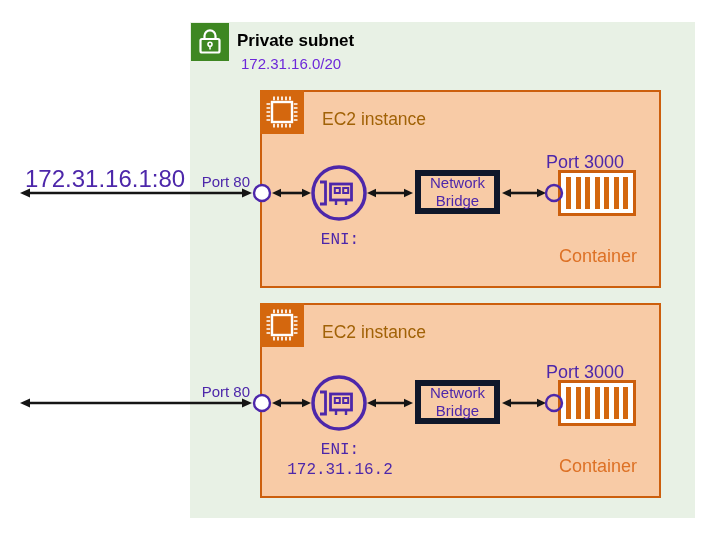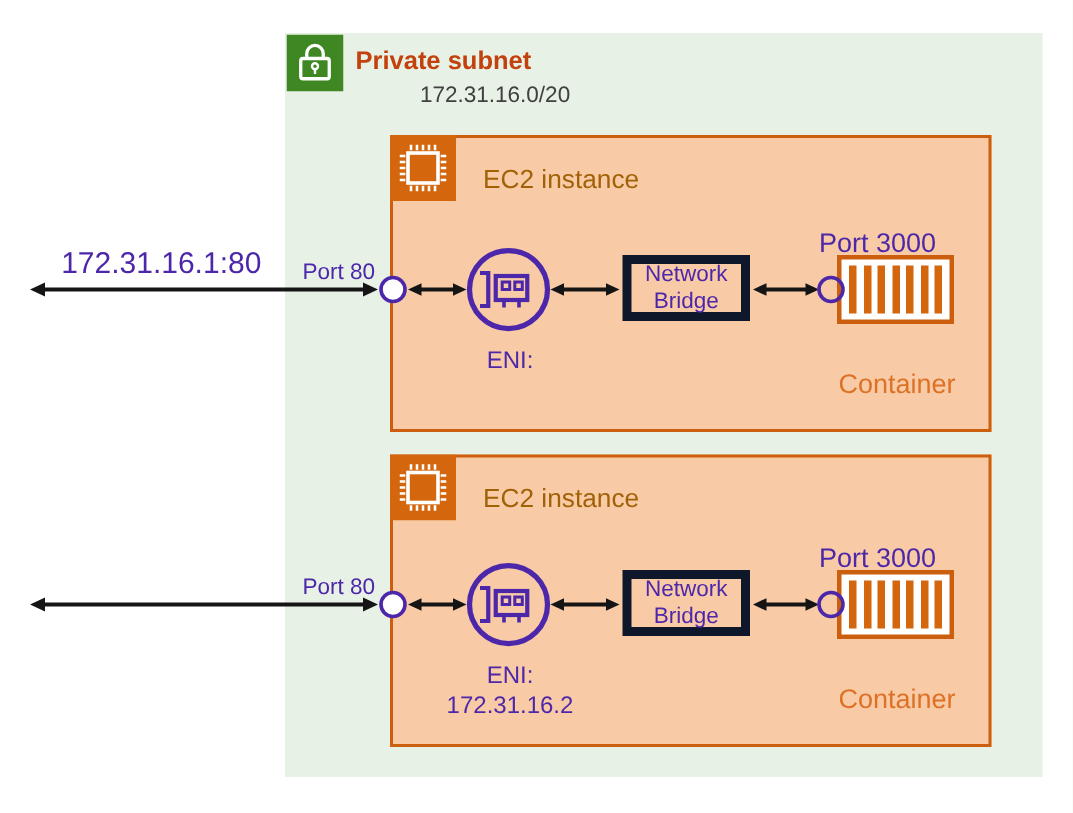--- a/index.html
+++ b/index.html
@@ -5,50 +5,50 @@
   html,body { margin:0; padding:0; background:#ffffff; }
   .stage {
     position:relative; width:715px; height:542px; background:#ffffff;
     font-family:"Liberation Sans", sans-serif; overflow:hidden;
   }
   .abs { position:absolute; }
 
   
   .subnet { left:190px; top:22px; width:505px; height:496px; background:#e8f1e5; z-index:1; }
   .lock-badge { left:191px; top:23px; width:38px; height:38px; z-index:4; }
-  .subnet-title { left:237px; top:31px; font-size:17px; font-weight:600; color:#c2410c; z-index:4; white-space:nowrap;text-align:right; }
-  .subnet-cidr  { left:241px; top:55px; font-size:15px; color:#404040; z-index:4; white-space:nowrap;margin-left:39px; }
+  .subnet-title { left:237px; top:31px; font-size:17px; font-weight:600; color:#000000; z-index:4; white-space:nowrap;text-align:right; }
+  .subnet-cidr  { left:241px; top:55px; font-size:15px; color:#6d28d9; z-index:4; white-space:nowrap; }
 
   
   .ec2-box { left:260px; width:401px; background:#f8cba6; border:2px solid #cc5f0d; box-sizing:border-box; z-index:2; }
   .ec2-box.row1 { top:90px;  height:198px; }
   .ec2-box.row2 { top:303px; height:195px; }
   .chip { left:260px; width:44px; height:44px; z-index:4; }
   .chip.row1 { top:90px; } .chip.row2 { top:303px; }
   .ec2-title { left:322px; font-size:17.5px; color:#a16207; z-index:4; white-space:nowrap; }
   .ec2-title.row1 { top:109px; } .ec2-title.row2 { top:322px; }
 
   
-  .ext-ip { left:25px; width:165px; text-align:center; font-size:20px; color:#4d27aa; z-index:4; white-space:nowrap; }
+  .ext-ip { left:25px; width:165px; font-size:24px; color:#4d27aa; z-index:4; white-space:nowrap; }
   .ext-ip.row1 { top:165px; } .ext-ip.row2 { top:375px; }
   .port80 { left:168px; width:82px; text-align:right; font-size:15px; color:#4d27aa; z-index:4; white-space:nowrap; }
   .port80.row1 { top:173px; } .port80.row2 { top:383px; }
   .bridge { left:415px; width:85px; height:44px; border:6px solid #0f172a; box-sizing:border-box;
             display:flex; align-items:center; justify-content:center; text-align:center;
             font-size:15px; line-height:1.2; color:#4d27aa; z-index:3; background:transparent; }
   .bridge.row1 { top:170px; } .bridge.row2 { top:380px; }
   .port3000 { left:546px; font-size:18px; color:#4d27aa; z-index:4; white-space:nowrap; }
   .port3000.row1 { top:152px; } .port3000.row2 { top:362px; }
   .cbox { left:558px; width:78px; height:46px; background:#ffffff; border:3px solid #cc5f0d; box-sizing:border-box;
           display:flex; justify-content:space-between; padding:4px 5px; z-index:3; }
   .cbox.row1 { top:170px; } .cbox.row2 { top:380px; }
   .cbar { width:5px; background:#d4670e; }
   .container-label { left:553px; width:90px; text-align:center; font-size:18px; color:#dd7125; z-index:4; white-space:nowrap;margin-top:20px; }
   .container-label.row1 { top:226px; } .container-label.row2 { top:436px; }
-  .eni-label { left:278px; width:124px; text-align:center; font-size:16px; line-height:1.22; color:#4d27aa; z-index:4; }
+  .eni-label { left:278px; width:124px; text-align:center; font-size:16px; line-height:1.22; color:#4d27aa; z-index:4;font-family:Liberation Mono, monospace; }
   .eni-label.row1 { top:231px; } .eni-label.row2 { top:441px; }
 
   
   .overlay { left:0; top:0; width:715px; height:542px; z-index:5; pointer-events:none; }
   .arrow-line { stroke:#151515; stroke-width:2.6; }
   .arrow-head { fill:#151515; }
   .pcirc { fill:none; stroke:#4d27aa; stroke-width:2.4; }
   .pcirc.white { fill:#ffffff; }
   .eni-stroke { fill:none; stroke:#4d27aa; }
 </style>

